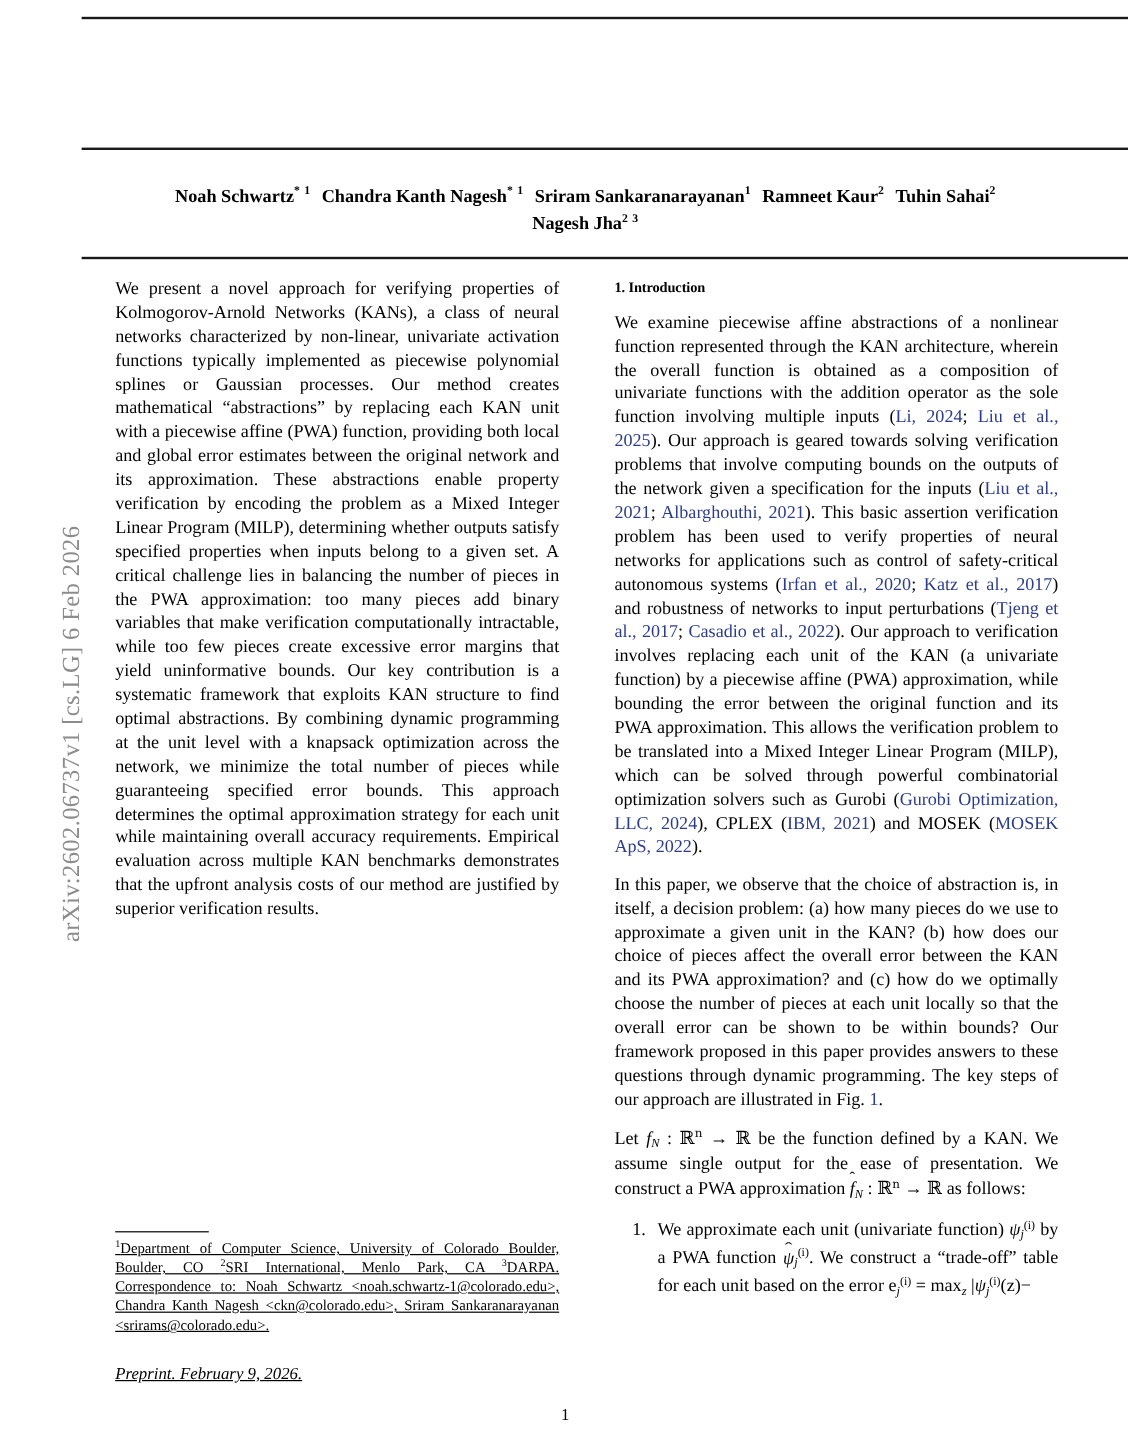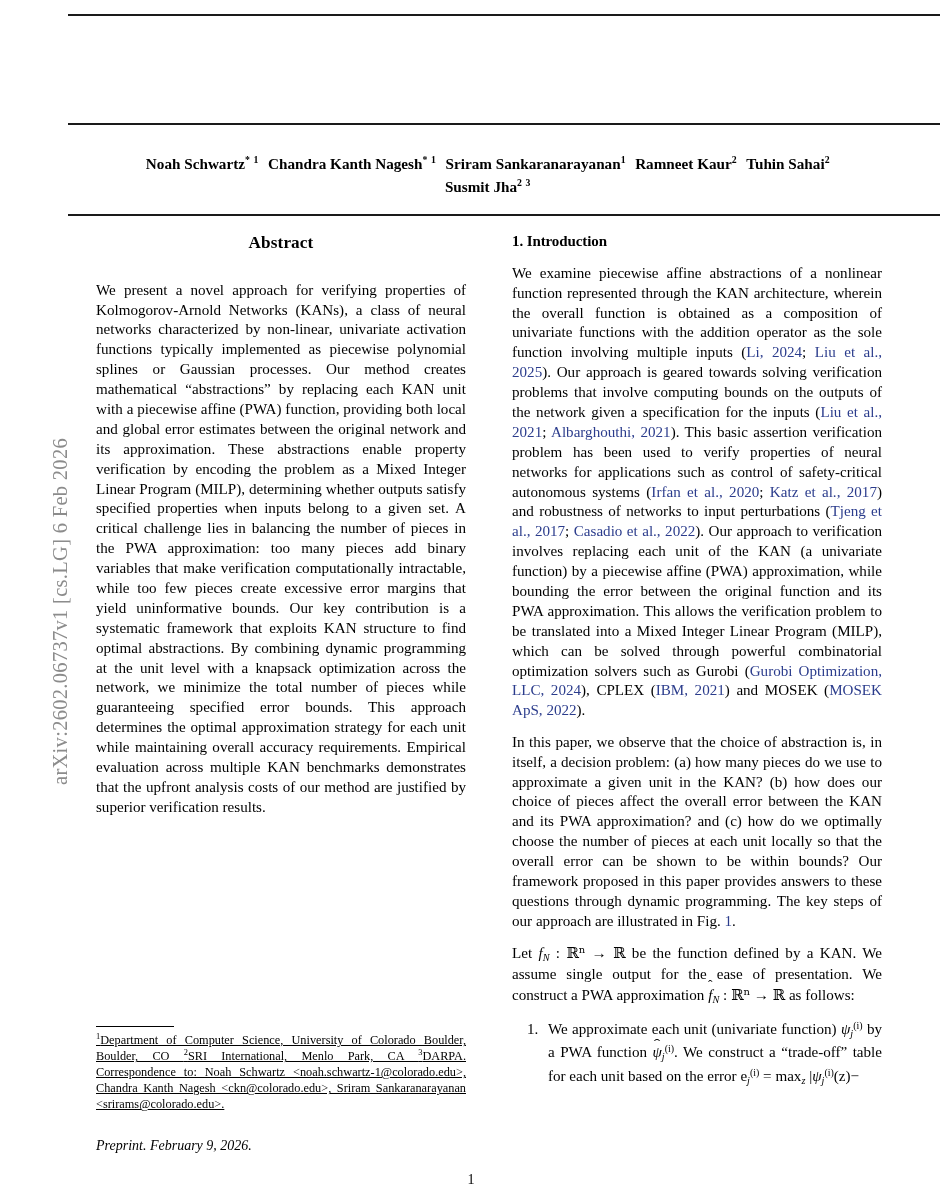--- a/index.html
+++ b/index.html
@@ -103,21 +103,21 @@
 
   .section-head-center {
     text-align: center;
     font-weight: bold;
     font-size: 17.2px;
     margin: 0 0 26px 0;
     letter-spacing: 0.1px;
   }
   .section-head {
     font-weight: bold;
-    font-size: 15px;
+    font-size: 12px;
     margin: 0 0 12px 0;
     letter-spacing: -0.1px;
   }
   .abstract-body {
     margin: 0;
     text-align: justify;
   }
   .para {
     margin: 0 0 11.5px 0;
     text-align: justify;
@@ -190,20 +190,21 @@
     font-size: 8.4px;
     vertical-align: super;
   }
   .preprint-line {
     position: absolute;
     left: 96px;
     top: 1138px;
     width: 370px;
     font-style: italic;
     font-size: 14px;
+    text-decoration: underline;
   }
 
   
   .page-number {
     position: absolute;
     left: 0;
     top: 1172px;
     width: 942px;
     text-align: center;
     font-size: 14px;
@@ -216,27 +217,26 @@
 
   <div class="arxiv-stamp">arXiv:2602.06737v1  [cs.LG]  6 Feb 2026</div>
 
   <div class="rule rule-top"></div>
 
 
   <div class="rule rule-under-title"></div>
 
   <div class="authors-block">
     <span><span>Noah Schwartz</span><span class="sup">* 1</span></span><span class="author-sep"></span><span><span>Chandra Kanth Nagesh</span><span class="sup">* 1</span></span><span class="author-sep"></span><span><span>Sriram Sankaranarayanan</span><span class="sup">1</span></span><span class="author-sep"></span><span><span>Ramneet Kaur</span><span class="sup">2</span></span><span class="author-sep"></span><span><span>Tuhin Sahai</span><span class="sup">2</span></span><br>
-    <span><span>Susmit Jha</span><span class="sup">2 3</span></span>
+    <span><span>Nagesh Jha</span><span class="sup">2 3</span></span>
   </div>
 
   <div class="rule rule-under-authors"></div>
 
   <div class="col col-left">
-    <div class="section-head-center">Abstract</div>
     <p class="abstract-body">We present a novel approach for verifying properties of Kolmogorov-Arnold Networks (KANs), a class of neural networks characterized by non-linear, univariate activation functions typically implemented as piecewise polynomial splines or Gaussian processes. Our method creates mathematical “abstractions” by replacing each KAN unit with a piecewise affine (PWA) function, providing both local and global error estimates between the original network and its approximation. These abstractions enable property verification by encoding the problem as a Mixed Integer Linear Program (MILP), determining whether outputs satisfy specified properties when inputs belong to a given set. A critical challenge lies in balancing the number of pieces in the PWA approximation: too many pieces add binary variables that make verification computationally intractable, while too few pieces create excessive error margins that yield uninformative bounds. Our key contribution is a systematic framework that exploits KAN structure to find optimal abstractions. By combining dynamic programming at the unit level with a knapsack optimization across the network, we minimize the total number of pieces while guaranteeing specified error bounds. This approach determines the optimal approximation strategy for each unit while maintaining overall accuracy requirements. Empirical evaluation across multiple KAN benchmarks demonstrates that the upfront analysis costs of our method are justified by superior verification results.</p>
   </div>
 
   <div class="col col-right">
     <div class="section-head">1. Introduction</div>
 
     <p class="para"><span>We examine piecewise affine abstractions of a nonlinear function represented through the KAN architecture, wherein the overall function is obtained as a composition of univariate functions with the addition operator as the sole function involving multiple inputs (</span><span class="cite">Li, 2024</span><span>; </span><span class="cite">Liu et al., 2025</span><span>). Our approach is geared towards solving verification problems that involve computing bounds on the outputs of the network given a specification for the inputs (</span><span class="cite">Liu et al., 2021</span><span>; </span><span class="cite">Albarghouthi, 2021</span><span>). This basic assertion verification problem has been used to verify properties of neural networks for applications such as control of safety-critical autonomous systems (</span><span class="cite">Irfan et al., 2020</span><span>; </span><span class="cite">Katz et al., 2017</span><span>) and robustness of networks to input perturbations (</span><span class="cite">Tjeng et al., 2017</span><span>; </span><span class="cite">Casadio et al., 2022</span><span>). Our approach to verification involves replacing each unit of the KAN (a univariate function) by a piecewise affine (PWA) approximation, while bounding the error between the original function and its PWA approximation. This allows the verification problem to be translated into a Mixed Integer Linear Program (MILP), which can be solved through powerful combinatorial optimization solvers such as Gurobi (</span><span class="cite">Gurobi Optimization, LLC, 2024</span><span>), CPLEX (</span><span class="cite">IBM, 2021</span><span>) and MOSEK (</span><span class="cite">MOSEK ApS, 2022</span><span>).</span></p>
 
     <p class="para"><span>In this paper, we observe that the choice of abstraction is, in itself, a decision problem: (a) how many pieces do we use to approximate a given unit in the KAN? (b) how does our choice of pieces affect the overall error between the KAN and its PWA approximation? and (c) how do we optimally choose the number of pieces at each unit locally so that the overall error can be shown to be within bounds? Our framework proposed in this paper provides answers to these questions through dynamic programming. The key steps of our approach are illustrated in Fig. </span><span class="cite">1</span><span>.</span></p>
 

